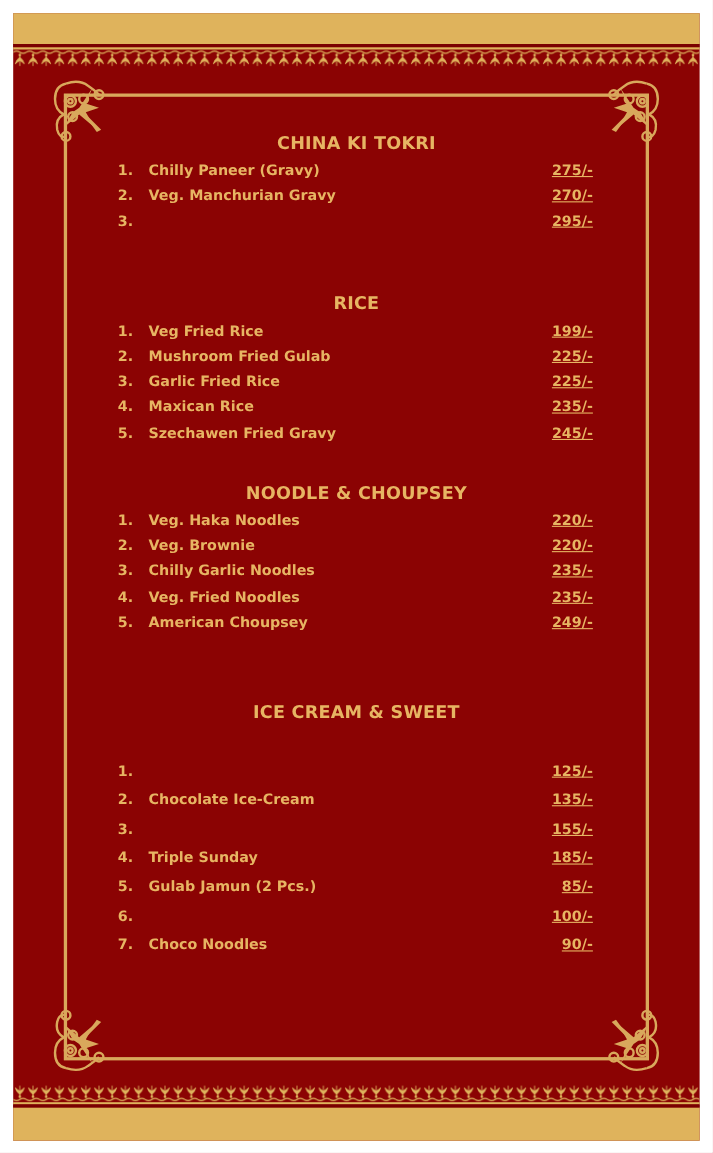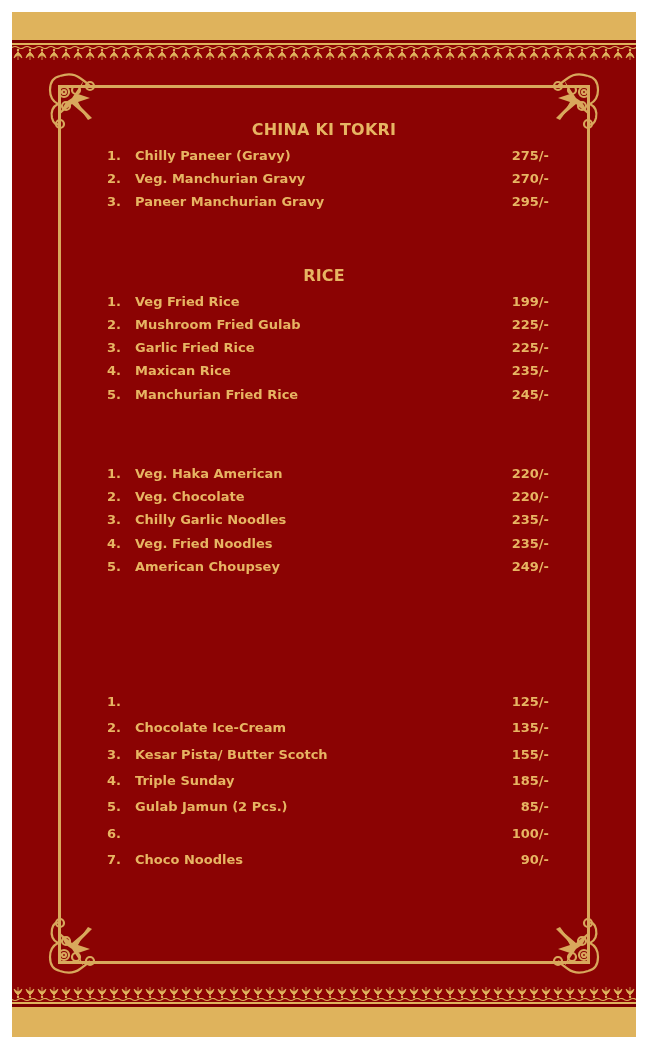--- a/index.html
+++ b/index.html
@@ -35,21 +35,21 @@
     .corner.br { left: 532px; top: 905px; transform: scale(-1,-1); }
 
     .menu { position: absolute; left: 0; top: 0; width: 548px; height: 1025px; color: #e7b563; }
     .section-title {
       position: absolute; left: 0; width: 624px; text-align: center;
       font-weight: bold; font-size: 16px; letter-spacing: 0.2px;
     }
     .item { position: absolute; left: 0; width: 624px; height: 20px; font-weight: bold; font-size: 13px; }
     .item .num { position: absolute; left: 95px; }
     .item .name { position: absolute; left: 123px; }
-    .item .price { position: absolute; right: 87px; text-align: right; }
+    .item .price { position: absolute; right: 97px; text-align: right; text-decoration: underline; }
   </style>
 </head>
 <body>
 
 <div class="page">
   <div class="gold-band top"></div>
   <div class="dark-line top"></div>
   <div class="gold-thin top"></div>
 
   <svg class="pattern-strip top" viewBox="0 0 624 16" preserveAspectRatio="none">
@@ -146,21 +146,20 @@
       <span class="name">Chilly Paneer (Gravy)</span>
       <span class="price">275/-</span>
     </div>
     <div class="item" style="top:159px;">
       <span class="num">2.</span>
       <span class="name">Veg. Manchurian Gravy</span>
       <span class="price">270/-</span>
     </div>
     <div class="item" style="top:182px;">
       <span class="num">3.</span>
-      <span class="name">Paneer Manchurian Gravy</span>
       <span class="price">295/-</span>
     </div>
 
     <div class="section-title" style="top:254px;">RICE</div>
     <div class="item" style="top:282px;">
       <span class="num">1.</span>
       <span class="name">Veg Fried Rice</span>
       <span class="price">199/-</span>
     </div>
     <div class="item" style="top:305px;">
@@ -173,62 +172,63 @@
       <span class="name">Garlic Fried Rice</span>
       <span class="price">225/-</span>
     </div>
     <div class="item" style="top:351px;">
       <span class="num">4.</span>
       <span class="name">Maxican Rice</span>
       <span class="price">235/-</span>
     </div>
     <div class="item" style="top:375px;">
       <span class="num">5.</span>
-      <span class="name">Manchurian Fried Rice</span>
+      <span class="name">Szechawen Fried Gravy</span>
       <span class="price">245/-</span>
     </div>
 
+    <div class="section-title" style="top:427px;">NOODLE &amp; CHOUPSEY</div>
     <div class="item" style="top:454px;">
       <span class="num">1.</span>
-      <span class="name">Veg. Haka American</span>
+      <span class="name">Veg. Haka Noodles</span>
       <span class="price">220/-</span>
     </div>
     <div class="item" style="top:477px;">
       <span class="num">2.</span>
-      <span class="name">Veg. Chocolate</span>
+      <span class="name">Veg. Brownie</span>
       <span class="price">220/-</span>
     </div>
     <div class="item" style="top:500px;">
       <span class="num">3.</span>
       <span class="name">Chilly Garlic Noodles</span>
       <span class="price">235/-</span>
     </div>
     <div class="item" style="top:524px;">
       <span class="num">4.</span>
       <span class="name">Veg. Fried Noodles</span>
       <span class="price">235/-</span>
     </div>
     <div class="item" style="top:547px;">
       <span class="num">5.</span>
       <span class="name">American Choupsey</span>
       <span class="price">249/-</span>
     </div>
 
+    <div class="section-title" style="top:626px;">ICE CREAM &amp; SWEET</div>
     <div class="item" style="top:682px;">
       <span class="num">1.</span>
       <span class="price">125/-</span>
     </div>
     <div class="item" style="top:708px;">
       <span class="num">2.</span>
       <span class="name">Chocolate Ice-Cream</span>
       <span class="price">135/-</span>
     </div>
     <div class="item" style="top:735px;">
       <span class="num">3.</span>
-      <span class="name">Kesar Pista/ Butter Scotch</span>
       <span class="price">155/-</span>
     </div>
     <div class="item" style="top:761px;">
       <span class="num">4.</span>
       <span class="name">Triple Sunday</span>
       <span class="price">185/-</span>
     </div>
     <div class="item" style="top:787px;">
       <span class="num">5.</span>
       <span class="name">Gulab Jamun (2 Pcs.)</span>

